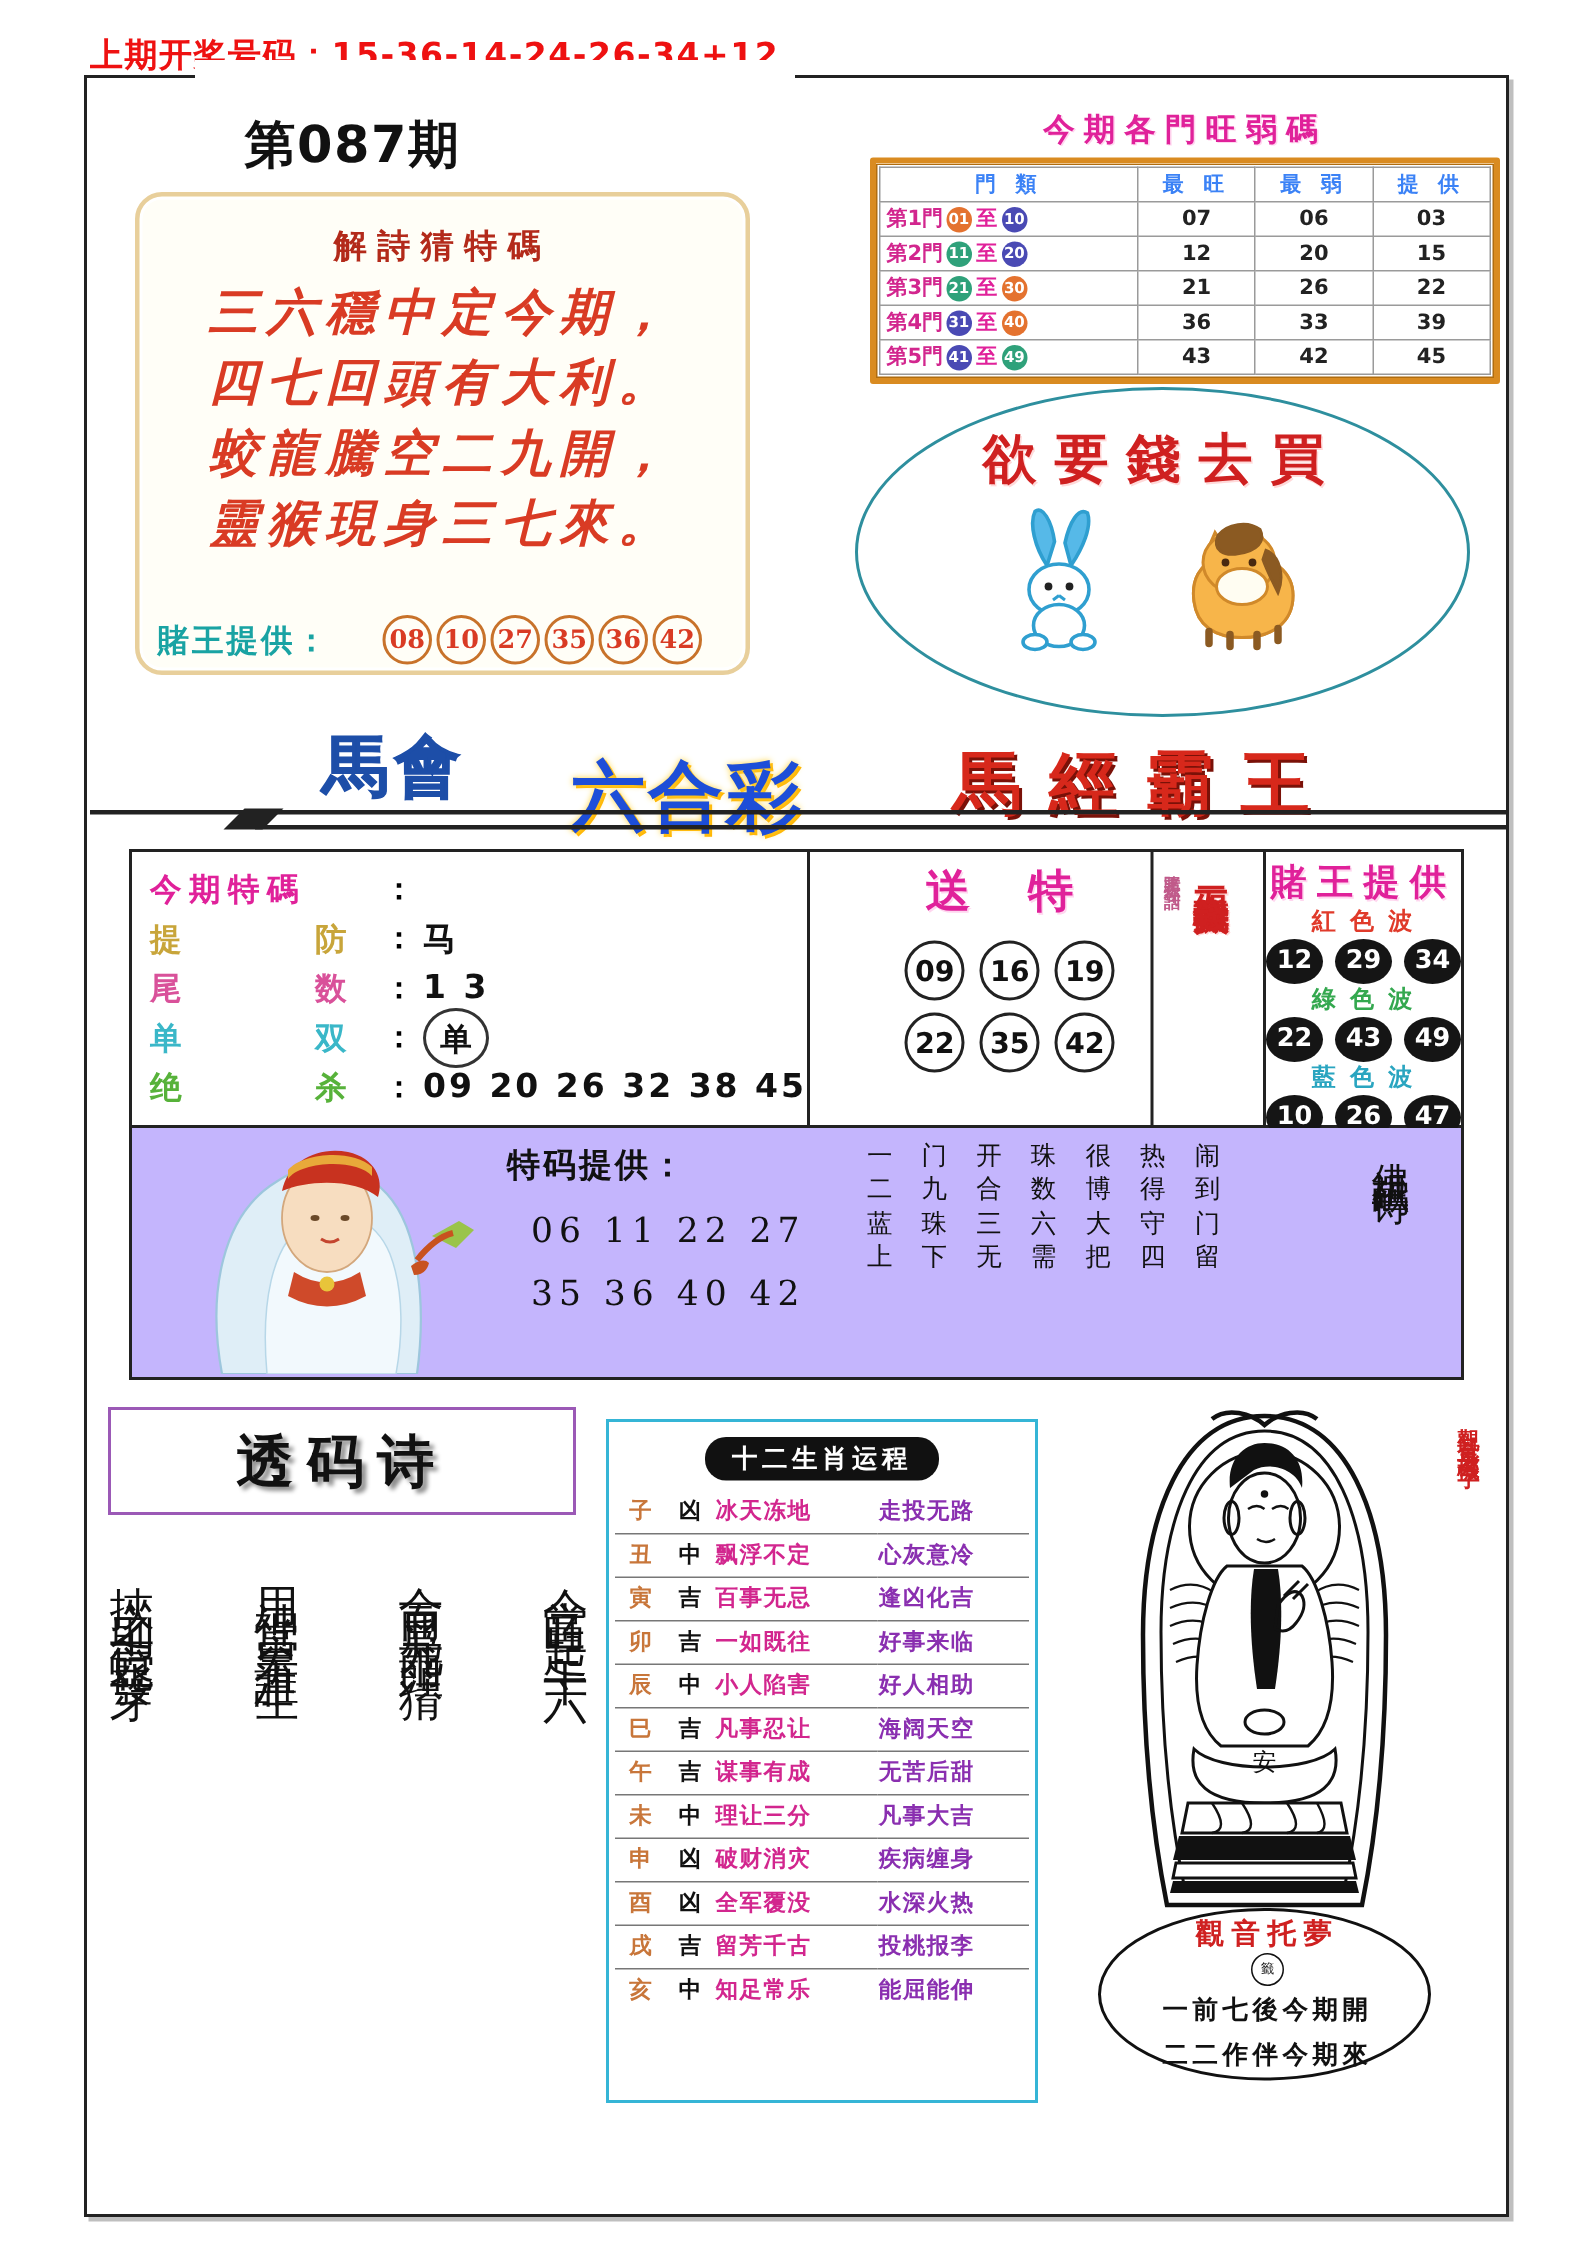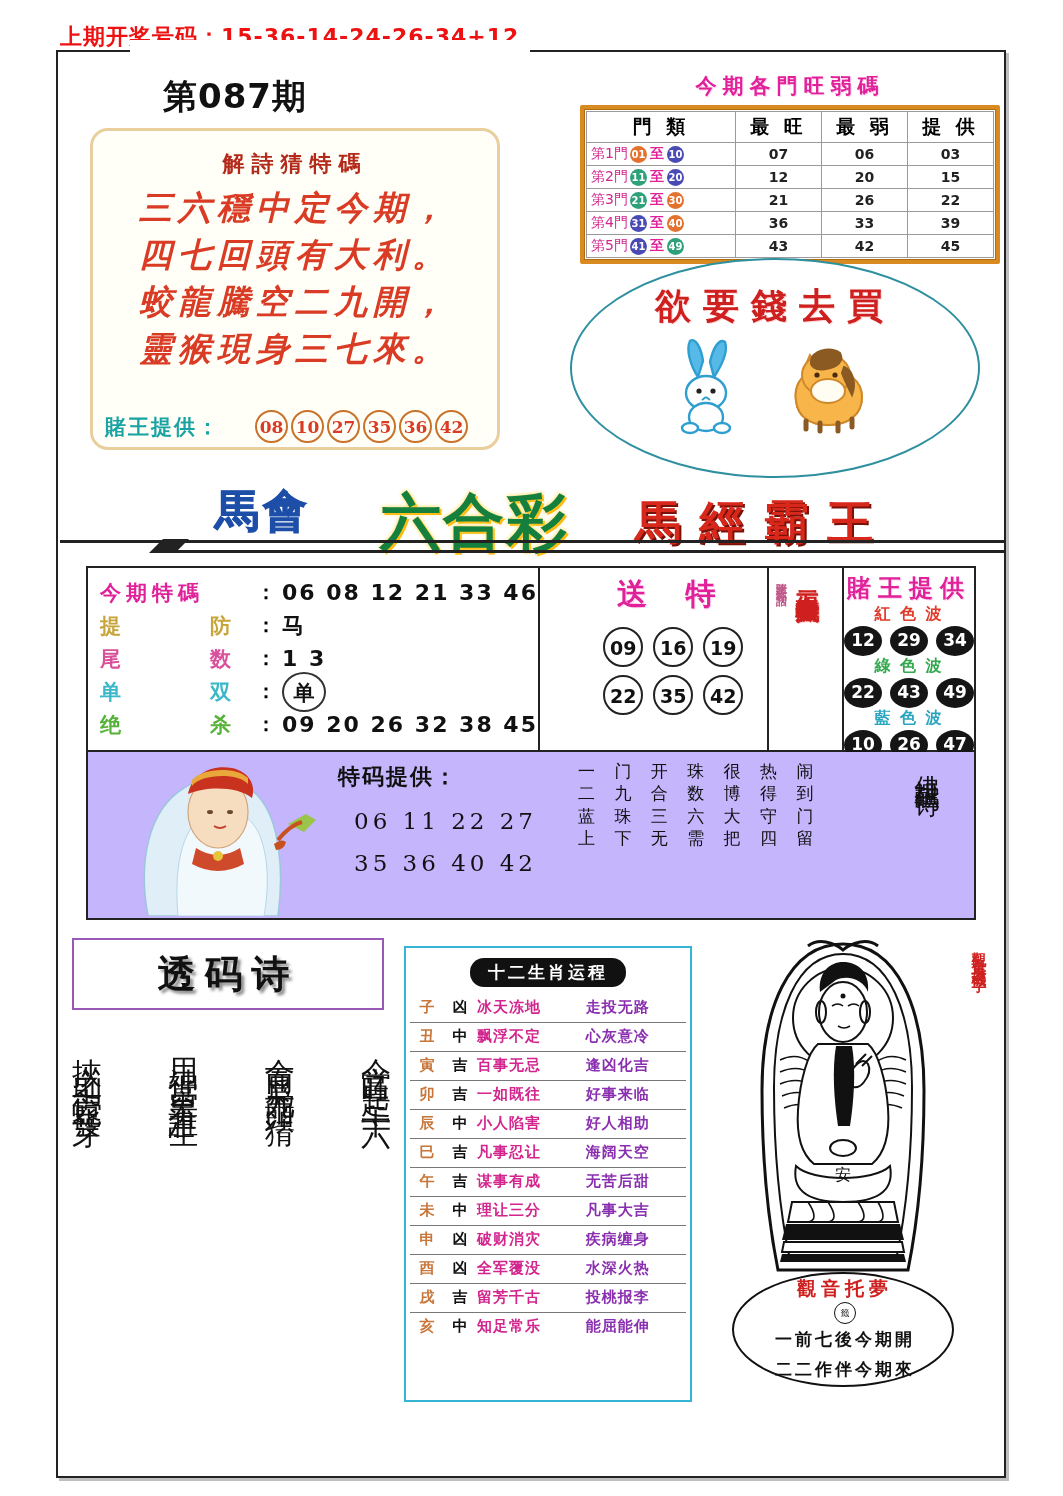--- a/index.html
+++ b/index.html
@@ -54,23 +54,23 @@
     border: 4px solid #d98b21; background: #fff;
     padding: 2px; border-radius: 2px;
     box-shadow: 0 0 0 1px #b06d10 inset;
   }
   table.wr { border-collapse: collapse; width: 100%; background: #fff; }
   table.wr td, table.wr th {
     border: 1px solid #9a9a9a; text-align: center;
     font-size: 14px; padding: 2px 0; height: 22px;
     color: #222; font-weight: bold;
   }
-  table.wr th { font-size: 19px; letter-spacing: 4px; color: #000000; }
+  table.wr th { font-size: 14px; letter-spacing: 4px; color: #3b82f6; }
   .mencat { white-space: nowrap; font-size: 14px; padding-left: 4px !important; text-align: left !important; }
-  .mencat .mlabel { font-weight: normal; }
+  .mencat .mlabel { font-weight: bold; }
   .ball {
     display: inline-block; width: 17px; height: 17px; line-height: 17px;
     border-radius: 50%; color: #fff; font-size: 10px; text-align: center;
     vertical-align: middle; margin: 0 2px; font-weight: bold;
   }
   .b-red { background: #e4722f; }
   .b-grn { background: #2fa17a; }
   .b-blu { background: #4a4ab4; }
   .zhi { color: #e0219a; font-weight: bold; margin: 0 1px; }
 
@@ -143,23 +143,23 @@
     background: #222;
     transform: skewX(-45deg);
   }
   .mast-mahui {
     position: absolute; left: 155px; top: 0px;
     font-size: 44px; font-weight: bold; letter-spacing: 4px;
     color: #1d4ea8; -webkit-text-stroke: 1px #1d4ea8;
     font-family: "DejaVu Serif", serif;
   }
   .mast-liuhecai {
-    position: absolute; left: 320px; top: 0;
-    font-size: 61px; font-weight: bold; letter-spacing: 2px;
-    color: #15803d;
+    position: absolute; left: 320px; top: 16px;
+    font-size: 50px; font-weight: bold; letter-spacing: 2px;
+    color: #1d4ed8;
     text-shadow: 0 0 4px #ffd33a, 2px 2px 0 #ffb400;
     font-family: "DejaVu Serif", serif;
   }
   .mast-jingbawang {
     position: absolute; left: 575px; top: 10px;
     font-size: 46px; font-weight: bold; letter-spacing: 18px;
     color: #d7281b;
     text-shadow: 2px 2px 0 #7a1108;
     font-family: "DejaVu Serif", serif;
   }
@@ -453,21 +453,20 @@
     <div class="mast-diag"></div>
     <div class="mast-rule2"></div>
   </div>
 
   <div class="info-panel">
     <div class="ip-left" id="ip-left">
         <div class="ip-row">
           <span class="ip-k1 c-ping">今期特碼</span>
           <span class="ip-k2 "></span>
           <span class="ip-colon">：</span>
-          <span class="ip-val">06 08  12  21  33  46</span>
         </div>
         <div class="ip-row">
           <span class="ip-k1 c-ti">提</span>
           <span class="ip-k2 c-fang">防</span>
           <span class="ip-colon">：</span>
           <span class="ip-val">马</span>
         </div>
         <div class="ip-row">
           <span class="ip-k1 c-wei">尾</span>
           <span class="ip-k2 c-shu">数</span>

